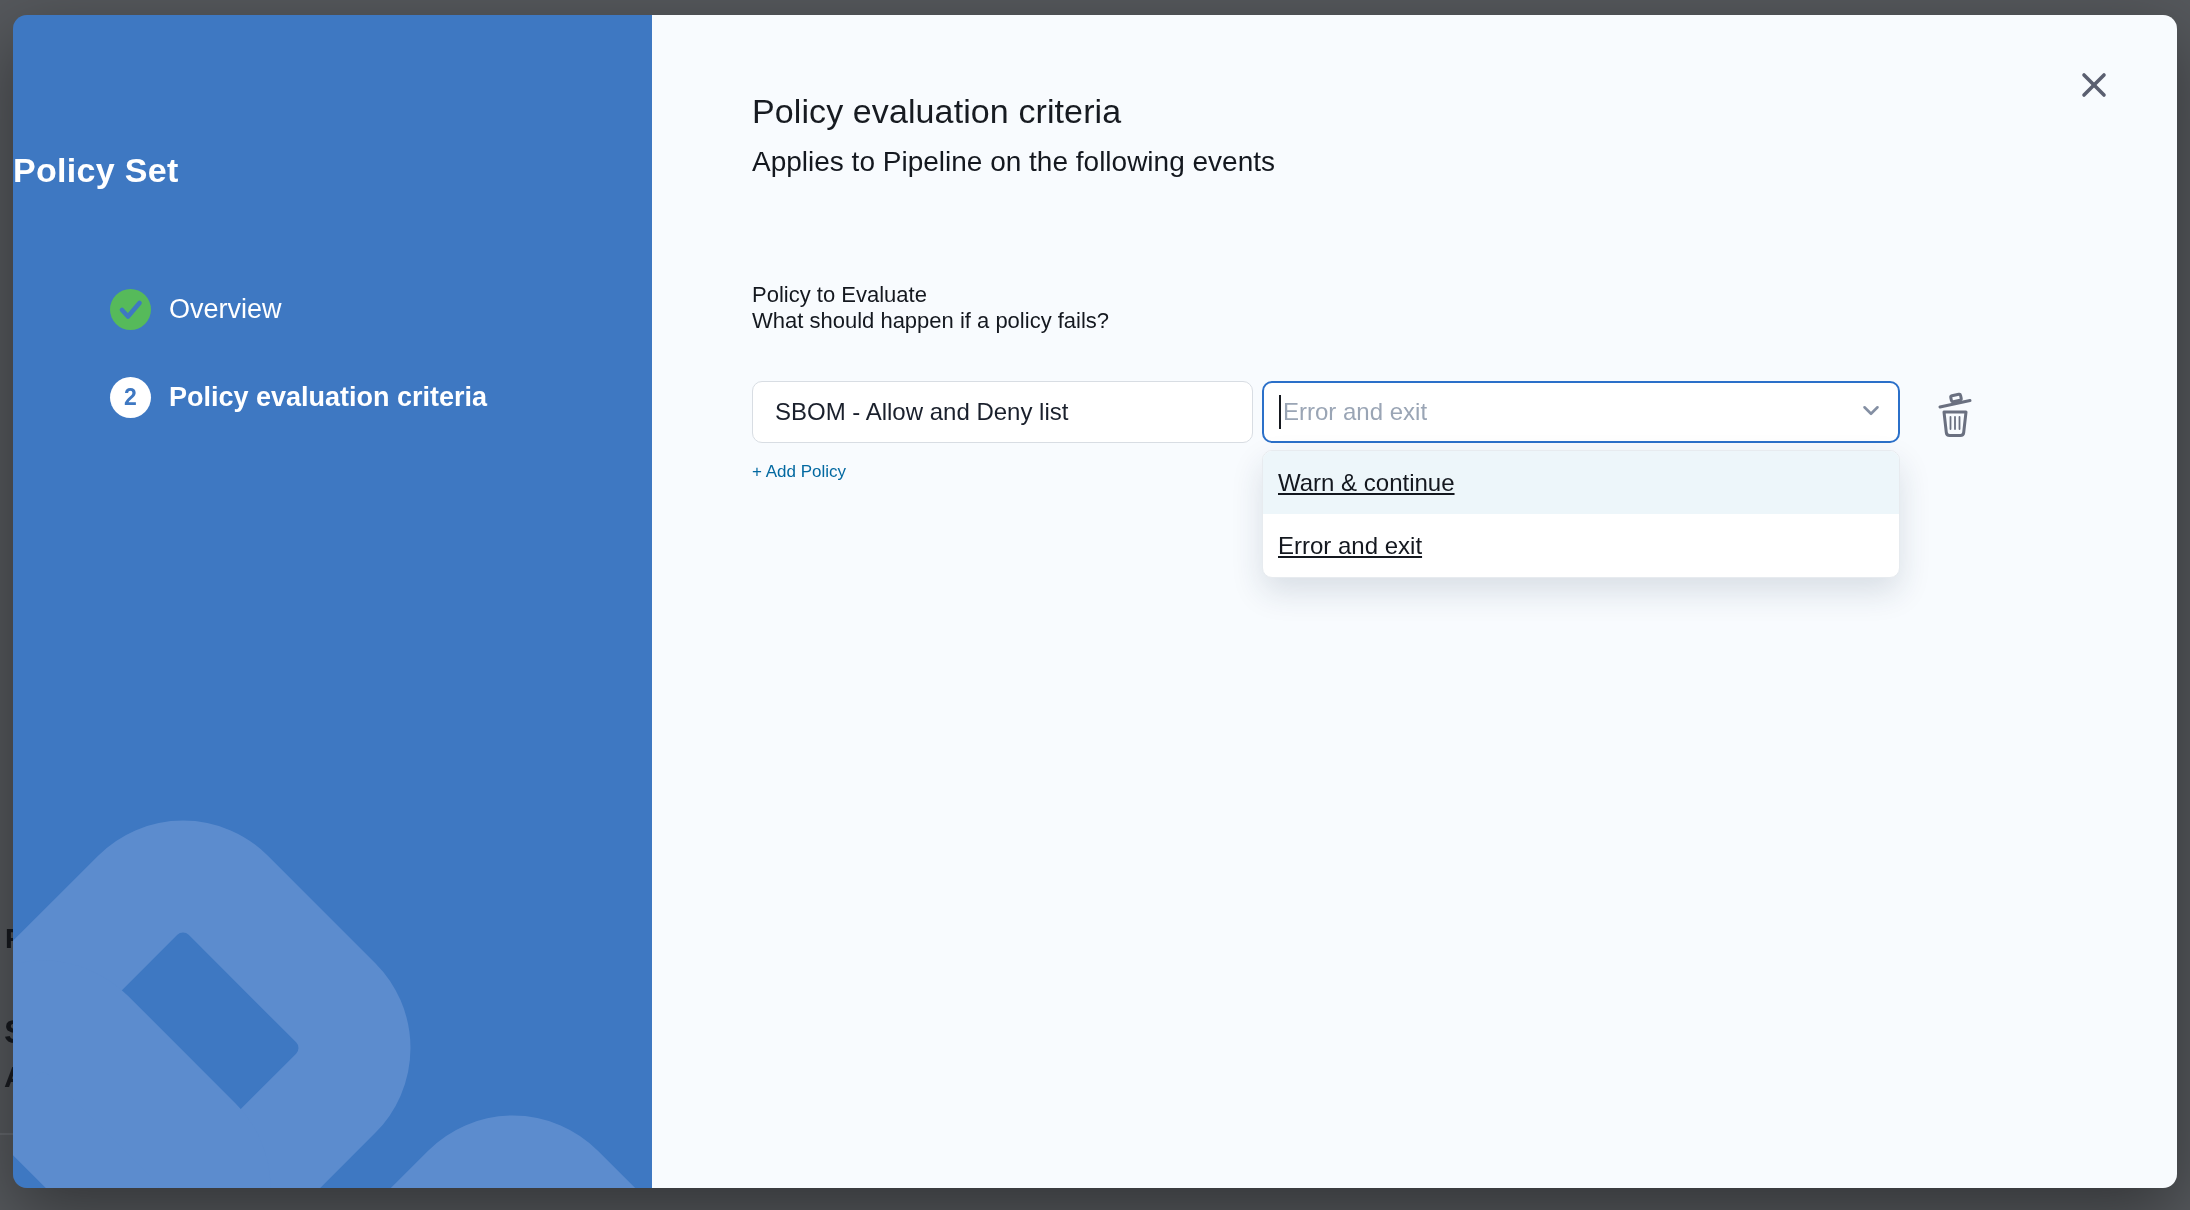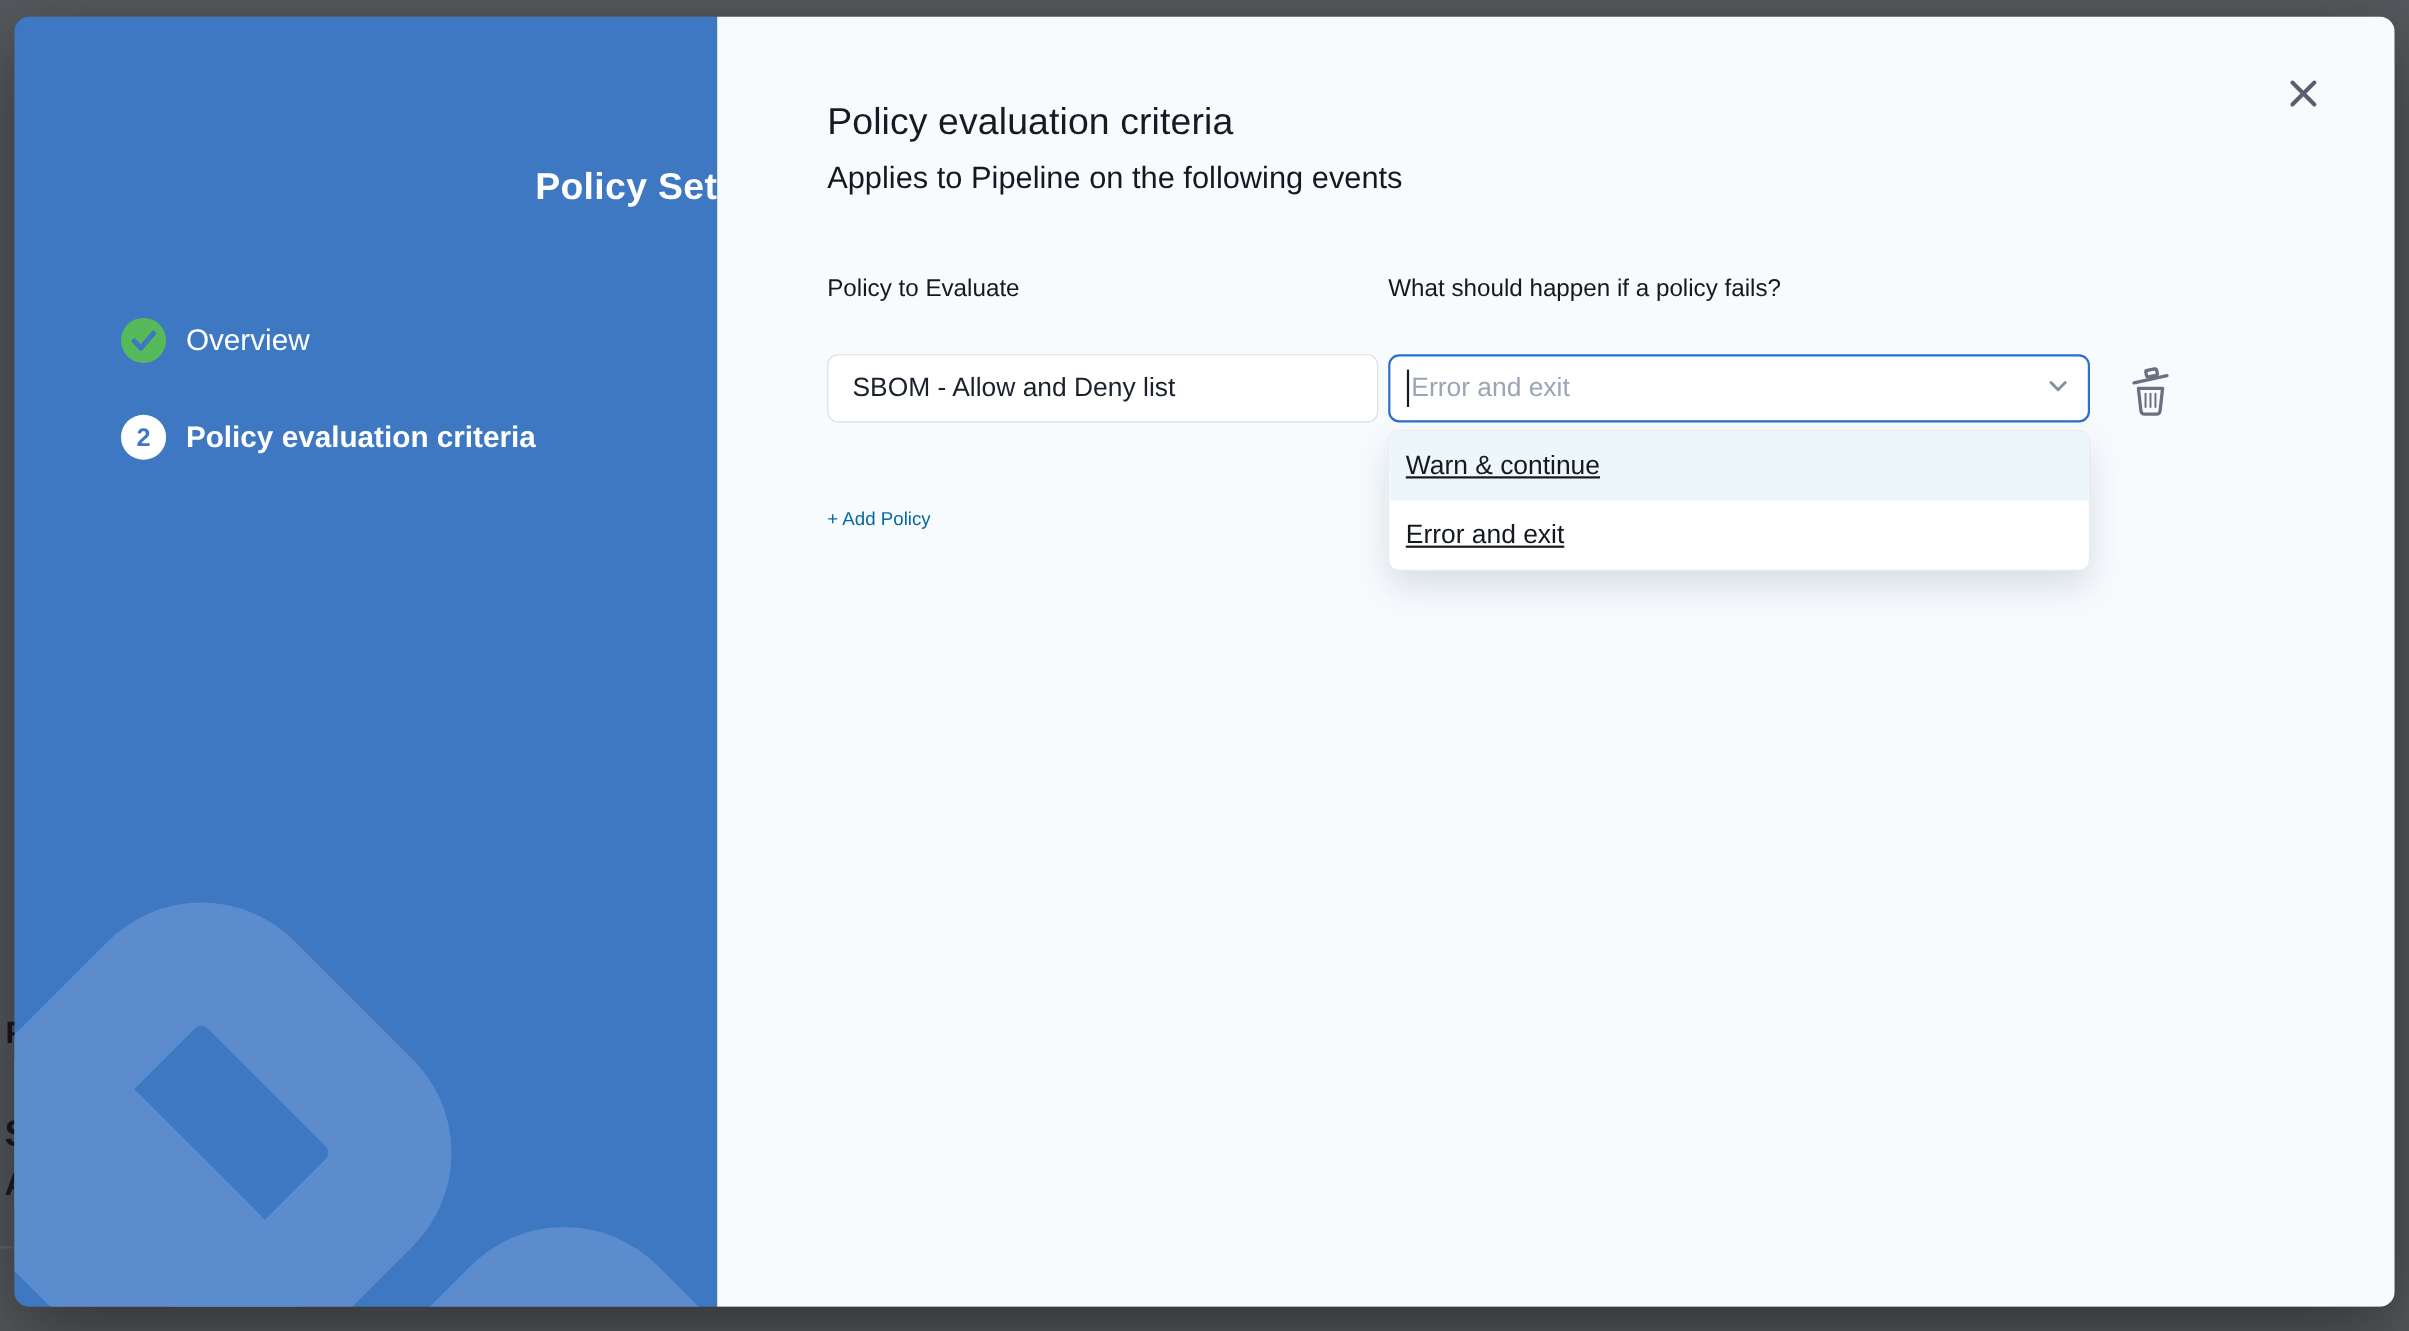--- a/index.html
+++ b/index.html
@@ -17,38 +17,38 @@
 
   
   .modal{
     position:absolute;left:13px;top:15px;width:2164px;height:1173px;
     border-radius:14px;overflow:hidden;display:flex;
     box-shadow:0 24px 70px rgba(0,0,0,.4);
   }
 
   
   .sidebar{width:639px;flex-shrink:0;background:#3E78C2;position:relative;}
-  .sidebar-title{margin:136px 0 0;text-align:right;color:#fff;font-size:34px;font-weight:bold;letter-spacing:.3px;}
+  .sidebar-title{margin:136px 0 0;text-align:left;color:#fff;font-size:34px;font-weight:bold;letter-spacing:.3px;}
   .steps{position:absolute;top:274px;left:97px;}
   .step{display:flex;align-items:center;gap:18px;}
   .step + .step{margin-top:47px;}
   .step-circle{width:41px;height:41px;border-radius:50%;flex-shrink:0;display:flex;align-items:center;justify-content:center;}
   .step-circle.complete{background:#56BA5A;}
   .step-circle.number{background:#fff;color:#3E78C2;font-size:23px;font-weight:bold;}
   .step-label{color:#fff;font-size:27px;}
   .step.active .step-label{font-weight:bold;}
   .watermark{position:absolute;left:0;bottom:0;display:block;}
 
   
   .content{flex:1;background:#F8FBFE;position:relative;box-sizing:border-box;padding:0 0 0 100px;}
   .close-btn{position:absolute;top:49px;right:62px;width:42px;height:42px;background:none;border:none;padding:0;cursor:pointer;}
   .content-title{margin:77px 0 0;font-size:34px;font-weight:500;color:#171B21;letter-spacing:.1px;}
   .content-subtitle{margin:15px 0 0;font-size:28px;color:#14181F;}
 
-  .form-labels{display:flex;margin-top:71px;}
+  .form-labels{display:flex;margin-top:104px;flex-direction:column;}
   .form-labels .lbl{font-size:22px;color:#14181F;}
   .lbl-policy{width:501px;margin-right:9px;}
   .lbl-fail{width:638px;}
 
   .form-fields{display:flex;margin-top:46px;align-items:flex-end;}
   .text-input{
     width:501px;height:62px;box-sizing:border-box;margin-right:9px;
     border:1.5px solid #D8DDE3;border-radius:10px;background:#fff;
     font-size:24px;color:#1A202C;padding:0 22px;font-family:inherit;outline:none;
   }

